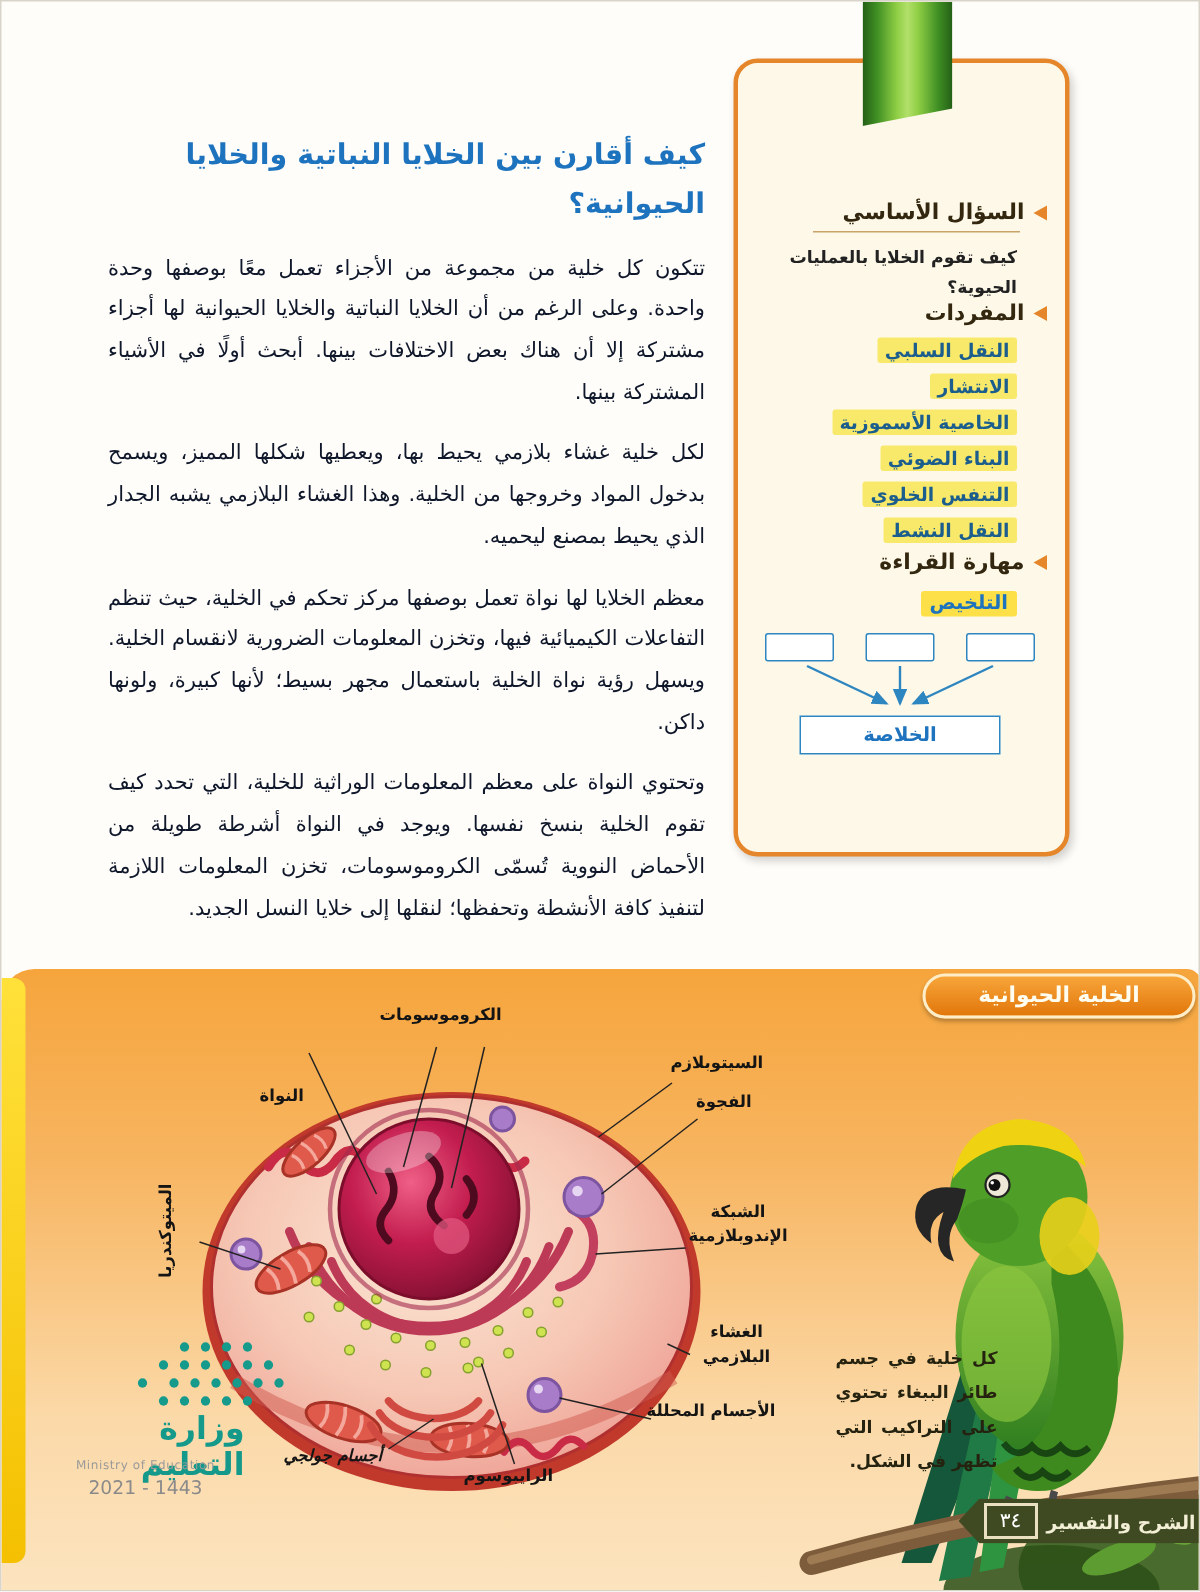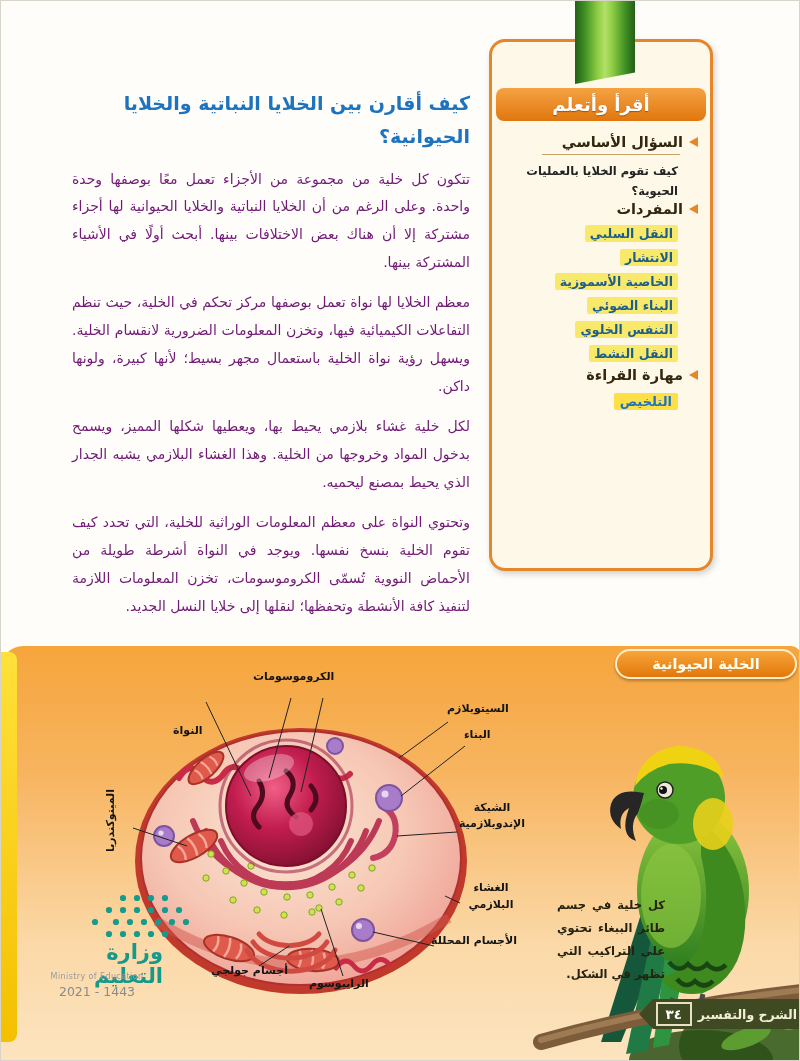--- a/index.html
+++ b/index.html
@@ -32,21 +32,21 @@
   .diagram{margin-top:12px;}
   .boxes{display:flex;justify-content:space-between;padding:0 8px;}
   .box{width:46px;height:19px;border:1.5px solid #2e86c1;background:#fff;border-radius:2px;}
   .arrows{display:block;margin:0 auto;}
   .summary-box{width:134px;height:26px;border:1.5px solid #2e86c1;background:#fff;margin:2px auto 0;
     display:flex;align-items:center;justify-content:center;color:#1e73be;font-size:13px;font-weight:bold;}
 
   
   .main{position:absolute;top:86px;left:71px;width:398px;z-index:2;}
   .main h1{color:#1e73be;font-size:19px;font-weight:bold;line-height:1.75;margin:0 0 12px;text-align:right;}
-  .main p{font-size:14px;line-height:1.98;text-align:justify;color:#701a75;margin:0 0 13px;}
+  .main p{font-size:14px;line-height:1.98;text-align:justify;color:#0f172a;margin:0 0 13px;}
 
   
   .figure{position:absolute;top:645px;left:0;width:800px;height:416px;
     background:linear-gradient(180deg,#f6a53c 0%,#f7b45f 30%,#fbd9a8 72%,#fce4bf 100%);
     border-radius:22px 10px 0 0;}
   .yellow-strip{position:absolute;top:6px;left:0;width:16px;height:390px;z-index:2;
     background:linear-gradient(180deg,#ffe13a,#f4c000);border-radius:0 8px 8px 0;}
   .badge{position:absolute;top:3px;right:4px;width:182px;height:30px;z-index:4;
     background:linear-gradient(#f7a53a,#e2770b);border:2px solid #ffedc8;border-radius:16px;
     color:#fffef0;display:flex;align-items:center;justify-content:center;font-weight:bold;font-size:14.5px;
@@ -55,33 +55,33 @@
 
   .fl{position:absolute;font-size:11px;font-weight:bold;color:#141414;white-space:nowrap;z-index:3;}
   .fl-chrom{left:252px;top:24px;}
   .fl-nucleus{left:172px;top:30px;margin-top:48px;}
   .fl-cyto{left:446px;top:56px;}
   .fl-vac{left:463px;top:82px;}
   .fl-er{left:450px;top:154px;width:82px;white-space:normal;text-align:center;line-height:1.45;}
   .fl-mito{left:78px;top:168px;transform:rotate(-90deg);}
   .fl-mem{left:458px;top:234px;width:64px;white-space:normal;text-align:center;line-height:1.5;}
   .fl-lyso{left:430px;top:288px;}
-  .fl-golgi{left:210px;top:318px;}
+  .fl-golgi{left:188px;top:318px;font-style:italic;}
   .fl-ribo{left:308px;top:331px;}
 
   .fig-caption{position:absolute;left:556px;top:248px;width:108px;z-index:3;
     font-size:11.5px;font-weight:bold;line-height:2.0;text-align:justify;color:#25220f;}
 
   
   .footer-bar{position:absolute;left:638px;top:353px;width:162px;height:30px;z-index:5;
     background:#3f4a22;display:flex;align-items:center;justify-content:flex-start;gap:6px;padding:0 4px 0 6px;
     clip-path:polygon(14px 0,100% 0,100% 100%,14px 100%,0 50%);}
   .footer-label{color:#f3eed6;font-size:12.5px;font-weight:bold;white-space:nowrap;}
   .page-box{width:36px;height:24px;border:2px solid #e8e0c0;box-shadow:inset 0 0 0 2px #3f4a22;
-    display:flex;align-items:center;justify-content:center;color:#fff;font-size:13.5px;font-weight:bold;flex:0 0 auto;}
+    display:flex;align-items:center;justify-content:center;color:#fff;font-size:13.5px;font-weight:normal;flex:0 0 auto;}
 
   
   .moe-logo{position:absolute;left:30px;top:246px;width:162px;height:112px;z-index:3;}
   .moe-dots{position:absolute;left:52px;top:0;}
   .moe-ar{position:absolute;left:0;top:48px;width:132px;
     font-size:21px;font-weight:bold;color:#14998a;}
   .moe-en{position:absolute;left:0;top:80px;width:132px;text-align:center;
     font-size:8px;color:#9a9a9a;letter-spacing:.4px;direction:ltr;}
   .moe-years{position:absolute;left:0;top:92px;width:132px;text-align:center;
     font-size:12.5px;color:#8a8a8a;direction:ltr;}
@@ -89,27 +89,26 @@
 </head>
 <body>
 
 <div class="page">
 
   <div class="ribbon"></div>
 
   <div class="main">
     <h1>كيف أقارن بين الخلايا النباتية والخلايا الحيوانية؟</h1>
     <p>تتكون كل خلية من مجموعة من الأجزاء تعمل معًا بوصفها وحدة واحدة. وعلى الرغم من أن الخلايا النباتية والخلايا الحيوانية لها أجزاء مشتركة إلا أن هناك بعض الاختلافات بينها. أبحث أولًا في الأشياء المشتركة بينها.</p>
+    <p>لكل خلية غشاء بلازمي يحيط بها، ويعطيها شكلها المميز، ويسمح بدخول المواد وخروجها من الخلية. وهذا الغشاء البلازمي يشبه الجدار الذي يحيط بمصنع ليحميه.</p>
     <p>معظم الخلايا لها نواة تعمل بوصفها مركز تحكم في الخلية، حيث تنظم التفاعلات الكيميائية فيها، وتخزن المعلومات الضرورية لانقسام الخلية. ويسهل رؤية نواة الخلية باستعمال مجهر بسيط؛ لأنها كبيرة، ولونها داكن.</p>
-    <p>لكل خلية غشاء بلازمي يحيط بها، ويعطيها شكلها المميز، ويسمح بدخول المواد وخروجها من الخلية. وهذا الغشاء البلازمي يشبه الجدار الذي يحيط بمصنع ليحميه.</p>
     <p>وتحتوي النواة على معظم المعلومات الوراثية للخلية، التي تحدد كيف تقوم الخلية بنسخ نفسها. ويوجد في النواة أشرطة طويلة من الأحماض النووية تُسمّى الكروموسومات، تخزن المعلومات اللازمة لتنفيذ كافة الأنشطة وتحفظها؛ لنقلها إلى خلايا النسل الجديد.</p>
   </div>
 
   <aside class="card">
-    <div class="card-header">أقرأ وأتعلم</div>
     <div class="card-body">
 
       <div class="sec-label">
         <span class="tri"></span>
         <span>السؤال الأساسي</span>
       </div>
       <div class="rule"></div>
       <div class="question">كيف تقوم الخلايا بالعمليات الحيوية؟</div>
 
       <div class="sec-label">
@@ -126,20 +125,38 @@
       </ul>
 
       <div class="sec-label">
         <span class="tri"></span>
         <span>مهارة القراءة</span>
       </div>
       <div class="skill-term">
         <span class="hl-blue">التلخيص</span>
       </div>
 
+      <div class="diagram">
+        <div class="boxes">
+          <div class="box"></div>
+          <div class="box"></div>
+          <div class="box"></div>
+        </div>
+        <svg class="arrows" width="190" height="34" viewBox="0 0 190 34">
+          <defs>
+            <marker id="arr" markerWidth="8" markerHeight="8" refX="6" refY="3" orient="auto">
+              <path d="M0,0 L7,3 L0,6 Z" fill="#2e86c1"></path>
+            </marker>
+          </defs>
+          <line x1="33" y1="3" x2="86" y2="28" stroke="#2e86c1" stroke-width="1.6" marker-end="url(#arr)"></line>
+          <line x1="95" y1="3" x2="95" y2="28" stroke="#2e86c1" stroke-width="1.6" marker-end="url(#arr)"></line>
+          <line x1="157" y1="3" x2="104" y2="28" stroke="#2e86c1" stroke-width="1.6" marker-end="url(#arr)"></line>
+        </svg>
+        <div class="summary-box">الخلاصة</div>
+      </div>
     </div>
   </aside>
 
   <section class="figure">
     <div class="yellow-strip"></div>
     <div class="badge">الخلية الحيوانية</div>
 
     <svg class="fig-svg" width="800" height="416" viewBox="0 0 800 416">
       <defs>
         <radialGradient id="gCell" cx="45%" cy="40%" r="70%">
@@ -281,21 +298,21 @@
         <line x1="459" y1="257" x2="444" y2="250"></line>
         <line x1="433" y1="300" x2="372" y2="286"></line>
         <line x1="258" y1="320" x2="288" y2="300"></line>
         <line x1="342" y1="330" x2="320" y2="263"></line>
       </g>
     </svg>
 
     <div class="fl fl-chrom">الكروموسومات</div>
     <div class="fl fl-nucleus">النواة</div>
     <div class="fl fl-cyto">السيتوبلازم</div>
-    <div class="fl fl-vac">البناء</div>
+    <div class="fl fl-vac">الفجوة</div>
     <div class="fl fl-er">الشبكة الإندوبلازمية</div>
     <div class="fl fl-mito">الميتوكندريا</div>
     <div class="fl fl-mem">الغشاء البلازمي</div>
     <div class="fl fl-lyso">الأجسام المحللة</div>
     <div class="fl fl-golgi">أجسام جولجي</div>
     <div class="fl fl-ribo">الرايبوسوم</div>
 
     <div class="fig-caption">كل خلية في جسم طائر الببغاء تحتوي على التراكيب التي تظهر في الشكل.</div>
 
     <div class="moe-logo">

